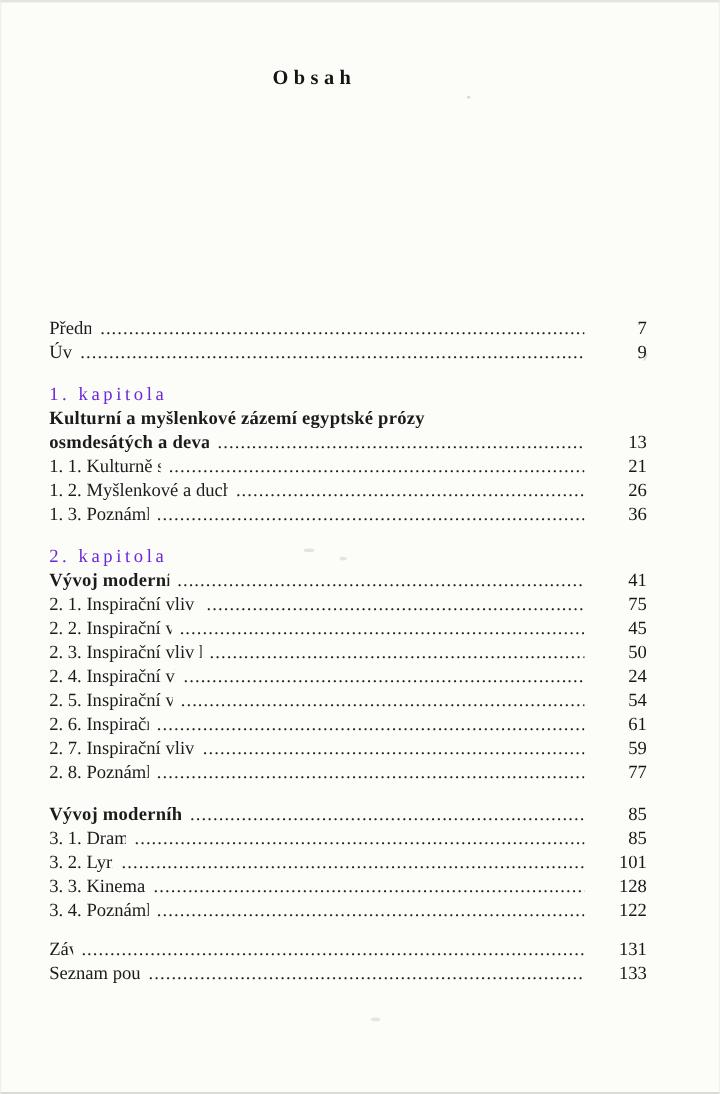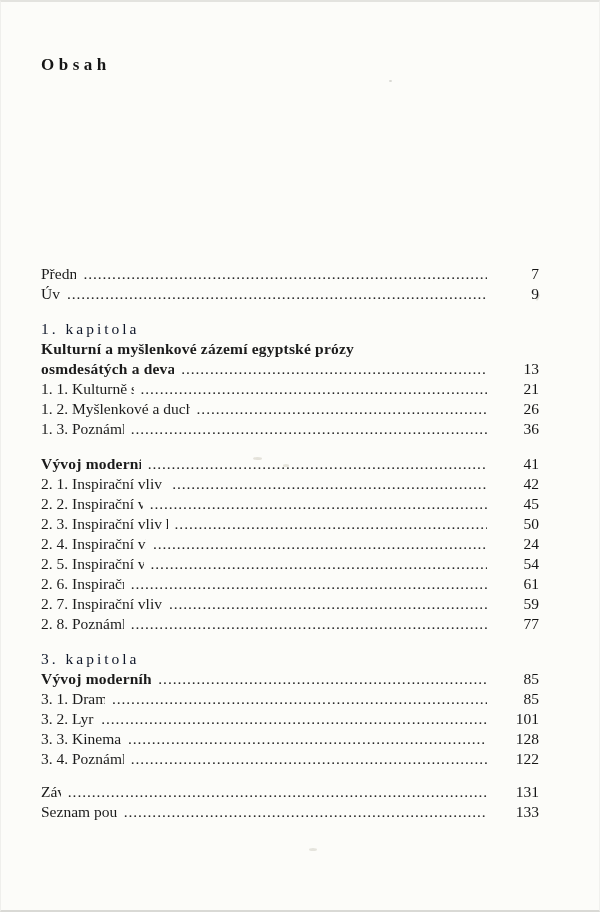--- a/index.html
+++ b/index.html
@@ -24,39 +24,40 @@
     border-left: 1px solid #efefec;
     border-right: 1px solid #f1f1ee;
     overflow: hidden;
   }
   .content {
     position: absolute;
     left: 40px; right: 60px; top: 0;
   }
   .doc-title {
     margin: 52px 56px 0 0;
+    text-align: center;
     font-size: 17px;
     font-weight: bold;
     letter-spacing: 4.5px;
     line-height: 22px;
     color: #151515;
   }
   .toc-section { margin-top: 15px; }
   .toc-section.first { margin-top: 188px; }
   .toc-section.last { margin-top: 13px; }
   .toc-row, .chapter-heading {
     display: flex;
     align-items: baseline;
     font-size: 15.5px;
     line-height: 20px;
     white-space: nowrap;
   }
   .chapter-heading {
     letter-spacing: 3px;
-    color: #0f172a;
+    color: #6d28d9;
   }
   .toc-row.bold .label { font-weight: bold; letter-spacing: 0.2px; }
   .label {
     flex: 0 1 auto;
     overflow: hidden;
   }
   .dots {
     flex: 1 1 auto;
     overflow: hidden;
     white-space: nowrap;
@@ -138,31 +139,32 @@
   </div>
 
   <div class="toc-row">
     <span class="label">1. 3. Poznámky k 1. kapitole</span>
     <span class="dots" aria-hidden="true">................................................................................................................................................................</span>
     <span class="pagenum">36</span>
   </div>
 </section>
 
   <section class="toc-section">
+    <div class="chapter-heading">2. kapitola</div>
 
   <div class="toc-row bold">
     <span class="label">Vývoj moderní egyptské povídky</span>
     <span class="dots" aria-hidden="true">................................................................................................................................................................</span>
     <span class="pagenum">41</span>
   </div>
 
   <div class="toc-row">
     <span class="label">2. 1. Inspirační vliv lidového kulturního dědictví</span>
     <span class="dots" aria-hidden="true">................................................................................................................................................................</span>
-    <span class="pagenum">42</span>
+    <span class="pagenum">75</span>
   </div>
 
   <div class="toc-row">
     <span class="label">2. 2. Inspirační vliv moderní mystiky</span>
     <span class="dots" aria-hidden="true">................................................................................................................................................................</span>
     <span class="pagenum">45</span>
   </div>
 
   <div class="toc-row">
     <span class="label">2. 3. Inspirační vliv historických událostí a postav</span>
@@ -195,21 +197,20 @@
   </div>
 
   <div class="toc-row">
     <span class="label">2. 8. Poznámky k 2. kapitole</span>
     <span class="dots" aria-hidden="true">................................................................................................................................................................</span>
     <span class="pagenum">77</span>
   </div>
 </section>
 
   <section class="toc-section">
-    <div class="chapter-heading">3. kapitola</div>
 
   <div class="toc-row bold">
     <span class="label">Vývoj moderního egyptského románu</span>
     <span class="dots" aria-hidden="true">................................................................................................................................................................</span>
     <span class="pagenum">85</span>
   </div>
 
   <div class="toc-row">
     <span class="label">3. 1. Dramatický styl</span>
     <span class="dots" aria-hidden="true">................................................................................................................................................................</span>

